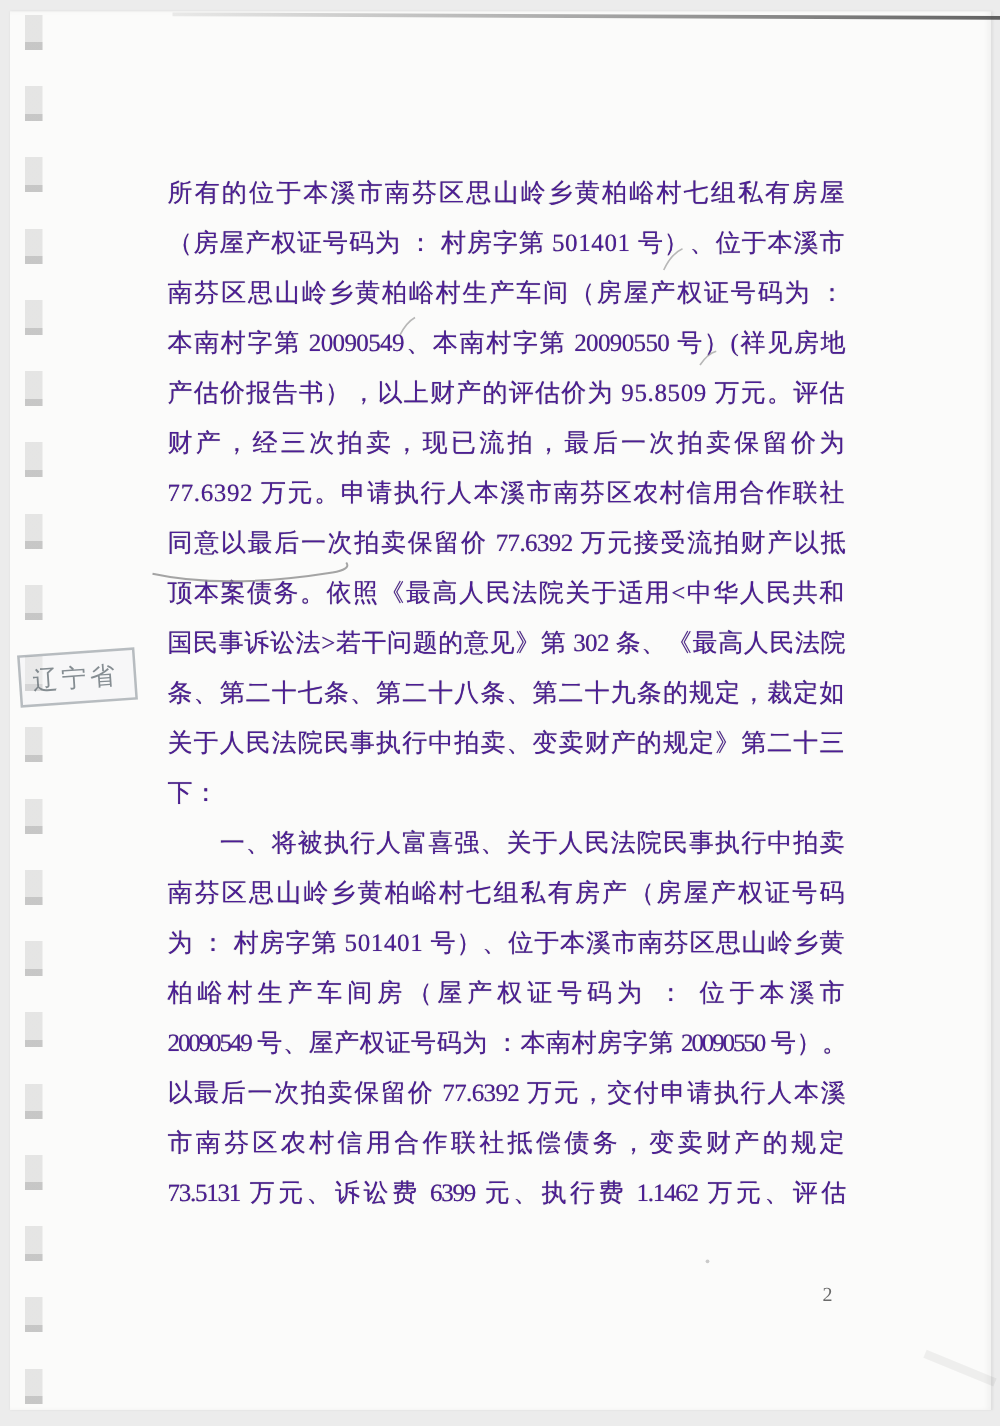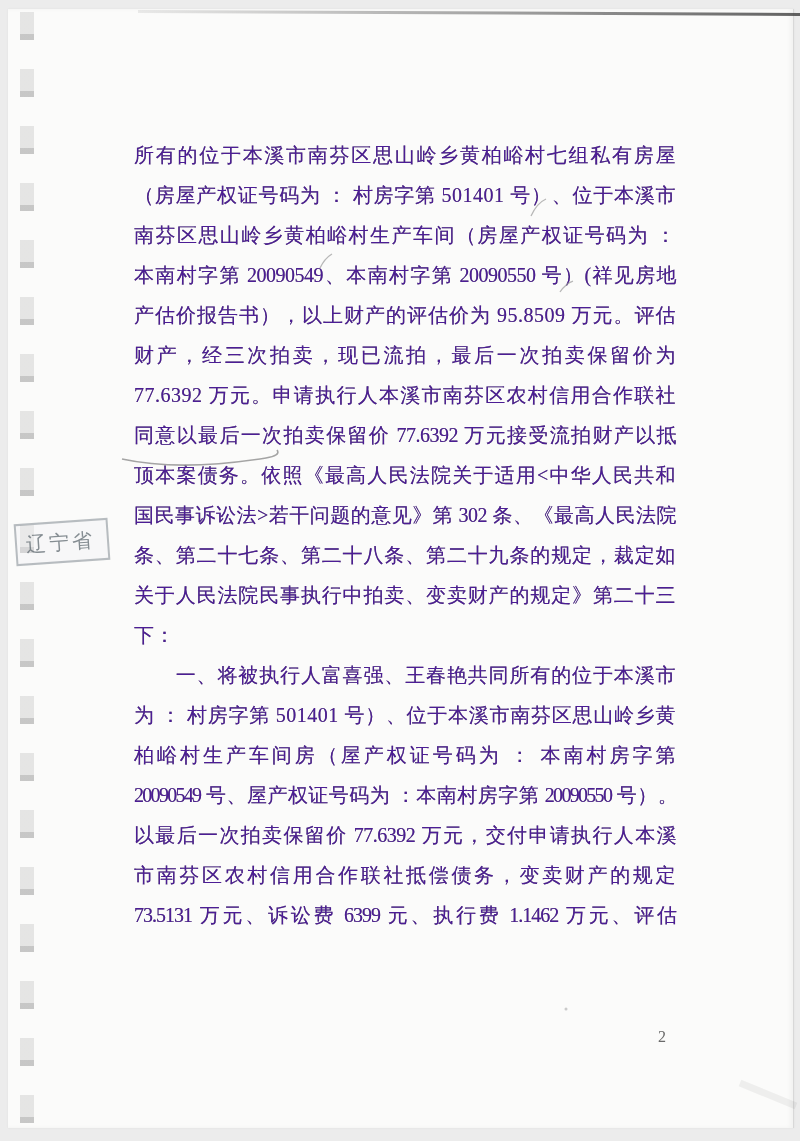--- a/index.html
+++ b/index.html
@@ -79,23 +79,24 @@
   <div class="line t1">本南村字第 20090549、本南村字第 20090550 号）(祥见房地</div>
   <div class="line">产估价报告书），以上财产的评估价为 95.8509 万元。评估</div>
   <div class="line">财产，经三次拍卖，现已流拍，最后一次拍卖保留价为</div>
   <div class="line">77.6392 万元。申请执行人本溪市南芬区农村信用合作联社</div>
   <div class="line t1">同意以最后一次拍卖保留价 77.6392 万元接受流拍财产以抵</div>
   <div class="line">顶本案债务。依照《最高人民法院关于适用&lt;中华人民共和</div>
   <div class="line t1">国民事诉讼法&gt;若干问题的意见》第 302 条、《最高人民法院</div>
   <div class="line">条、第二十七条、第二十八条、第二十九条的规定，裁定如</div>
   <div class="line">关于人民法院民事执行中拍卖、变卖财产的规定》第二十三</div>
   <div class="line no-just">下：</div>
-  <div class="line">　　一、将被执行人富喜强、王春艳共同所有的位于本溪市</div>
+  <div class="line">　　一、将被执行人富喜强、关于人民法院民事执行中拍卖</div>
+  <div class="line">南芬区思山岭乡黄柏峪村七组私有房产（房屋产权证号码</div>
   <div class="line">为 ： 村房字第 501401 号）、位于本溪市南芬区思山岭乡黄</div>
-  <div class="line">柏峪村生产车间房（屋产权证号码为 ： 本南村房字第</div>
+  <div class="line">柏峪村生产车间房（屋产权证号码为 ： 位于本溪市</div>
   <div class="line t3">20090549 号、屋产权证号码为 ：本南村房字第 20090550 号）。</div>
   <div class="line t1">以最后一次拍卖保留价 77.6392 万元，交付申请执行人本溪</div>
   <div class="line">市南芬区农村信用合作联社抵偿债务，变卖财产的规定</div>
   <div class="line t2">73.5131 万元、诉讼费 6399 元、执行费 1.1462 万元、评估</div>
 </div>
 
 <svg class="marks" width="800" height="1141">
 
   <path d="M122,459 C168,469 222,465 266,458 c9,-1.5 14,-4 11,-8" stroke="#8f8f8f" stroke-width="1.6" fill="none" opacity="0.8"></path>
 

